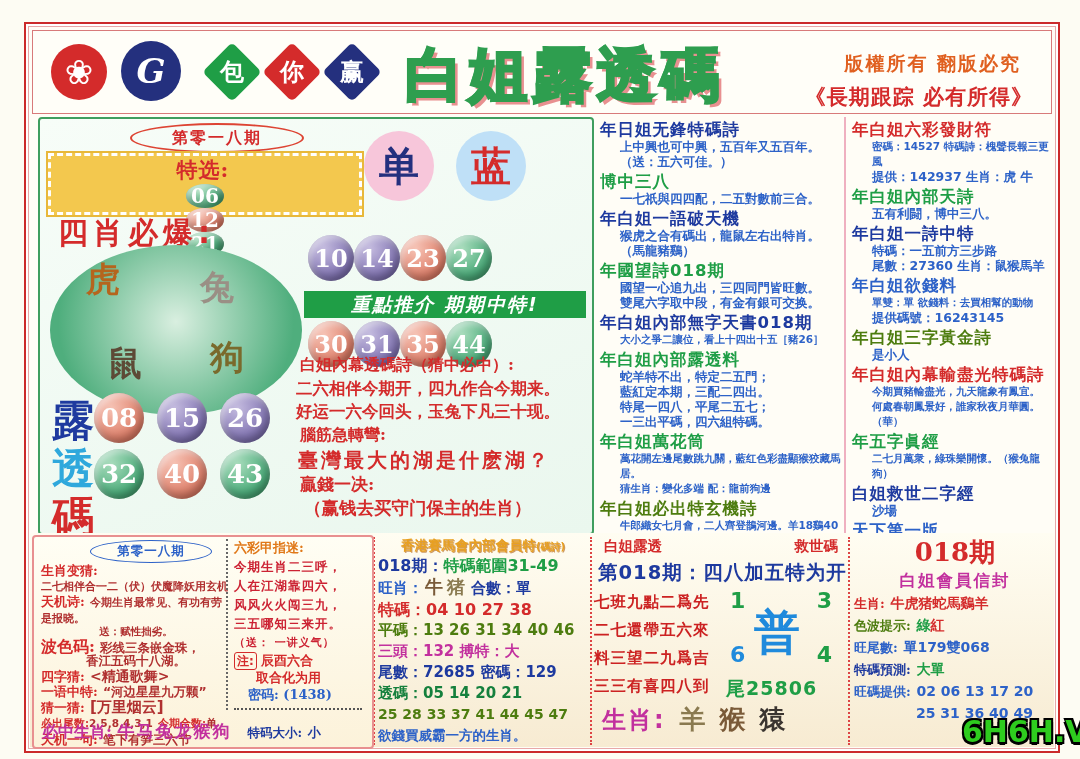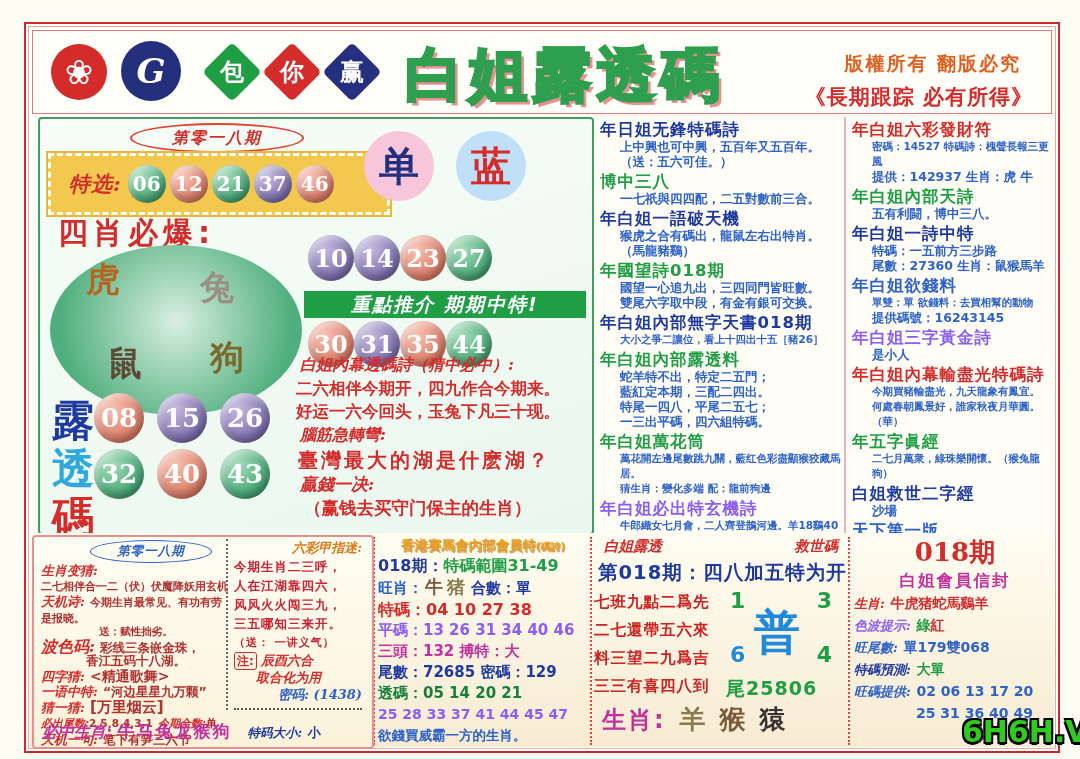--- a/index.html
+++ b/index.html
@@ -10,26 +10,26 @@
   .logo-hk{position:absolute;left:18px;top:13px;width:56px;height:56px;border-radius:50%;background:#d42b2b;color:#fff;display:flex;align-items:center;justify-content:center;font-size:34px;}
   .logo-club{position:absolute;left:88px;top:10px;width:60px;height:60px;border-radius:50%;background:#24307e;color:#fff;display:flex;align-items:center;justify-content:center;font-size:34px;font-family:"DejaVu Serif",serif;font-style:italic;font-weight:bold;}
   .diamond{position:absolute;top:20px;width:42px;height:42px;transform:rotate(45deg);border-radius:5px;display:flex;align-items:center;justify-content:center;}
   .diamond>span{transform:rotate(-45deg);color:#fff;font-weight:bold;font-size:24px;}
   .d1{left:178px;background:#1f9e46;} .d2{left:238px;background:#d42b2b;} .d3{left:298px;background:#24307e;}
   .main-title{position:absolute;left:372px;top:6px;font-size:58px;font-weight:bold;letter-spacing:6px;color:#fff;-webkit-text-stroke:3px #2e9e4f;text-shadow:4px 4px 0 #e89090,-1px -1px 0 #2e9e4f;font-family:"DejaVu Sans",sans-serif;}
   .copy1{position:absolute;right:30px;top:20px;color:#e06020;font-weight:bold;font-size:19px;letter-spacing:2px;}
   .copy2{position:absolute;right:18px;top:52px;color:#d42b2b;font-weight:bold;font-size:21px;letter-spacing:1px;}
   
   .c-red{color:#d42b2b;} .c-green{color:#1f9e46;} .c-navy{color:#1e3a9f;}
-  .c-blue{color:#2d62c8;} .c-orange{color:#8b5cf6;} .c-mag{color:#c2309e;} .c-pink{color:#15803d;} .c-cyan{color:#2fa8dc;}
-  .script{font-family:"DejaVu Serif",serif;font-style:italic;font-weight:bold;text-align:right;}
+  .c-blue{color:#2d62c8;} .c-orange{color:#4d7c0f;} .c-mag{color:#c2309e;} .c-pink{color:#15803d;} .c-cyan{color:#2fa8dc;}
+  .script{font-family:"DejaVu Serif",serif;font-weight:bold;}
   
   .lbox{position:absolute;left:12px;top:93px;width:552px;height:414px;border:2px solid #3f9e5f;border-radius:4px;background:linear-gradient(160deg,#f7fdf8,#eaf7ee);}
   .issue-oval{position:absolute;left:90px;top:4px;width:170px;height:26px;border:2px solid #d43;border-radius:50%;display:flex;align-items:center;justify-content:center;font-size:16px;letter-spacing:2px;}
-  .texuan{position:absolute;left:8px;top:34px;width:300px;height:56px;background:#f3c84e;border:3px dashed #fff;box-shadow:0 0 0 2px #e8b83a;display:flex;align-items:center;padding:0 18px;}
+  .texuan{position:absolute;left:8px;top:34px;width:300px;height:56px;background:#f3c84e;border:3px dashed #fff;box-shadow:0 0 0 2px #e8b83a;display:flex;align-items:center;padding:0 4px;flex-direction:column;}
   .texuan-lab{font-size:21px;letter-spacing:1px;margin-right:4px;}
   .ball{border-radius:50%;display:flex;align-items:center;justify-content:center;color:#fff;font-weight:bold;font-family:"DejaVu Serif",serif;box-shadow:inset -3px -5px 8px rgba(0,0,0,.28),inset 3px 4px 6px rgba(255,255,255,.55);}
   .bg-g{background:radial-gradient(circle at 35% 30%,#a8dcbc,#4fae7d 62%,#2e7d52);}
   .bg-r{background:radial-gradient(circle at 35% 30%,#f6c2b4,#e0836e 62%,#c05a44);}
   .bg-p{background:radial-gradient(circle at 35% 30%,#c4bbdf,#8578b5 62%,#5d5090);}
   .b38{width:38px;height:38px;font-size:20px;margin:0 2px;}
   .b46{width:46px;height:46px;font-size:24px;}
   .b50{width:50px;height:50px;font-size:26px;}
   .circ{position:absolute;width:70px;height:70px;border-radius:50%;display:flex;align-items:center;justify-content:center;font-size:40px;font-weight:bold;}
   .dan{left:324px;top:12px;background:#f7c6da;color:#24307e;}

